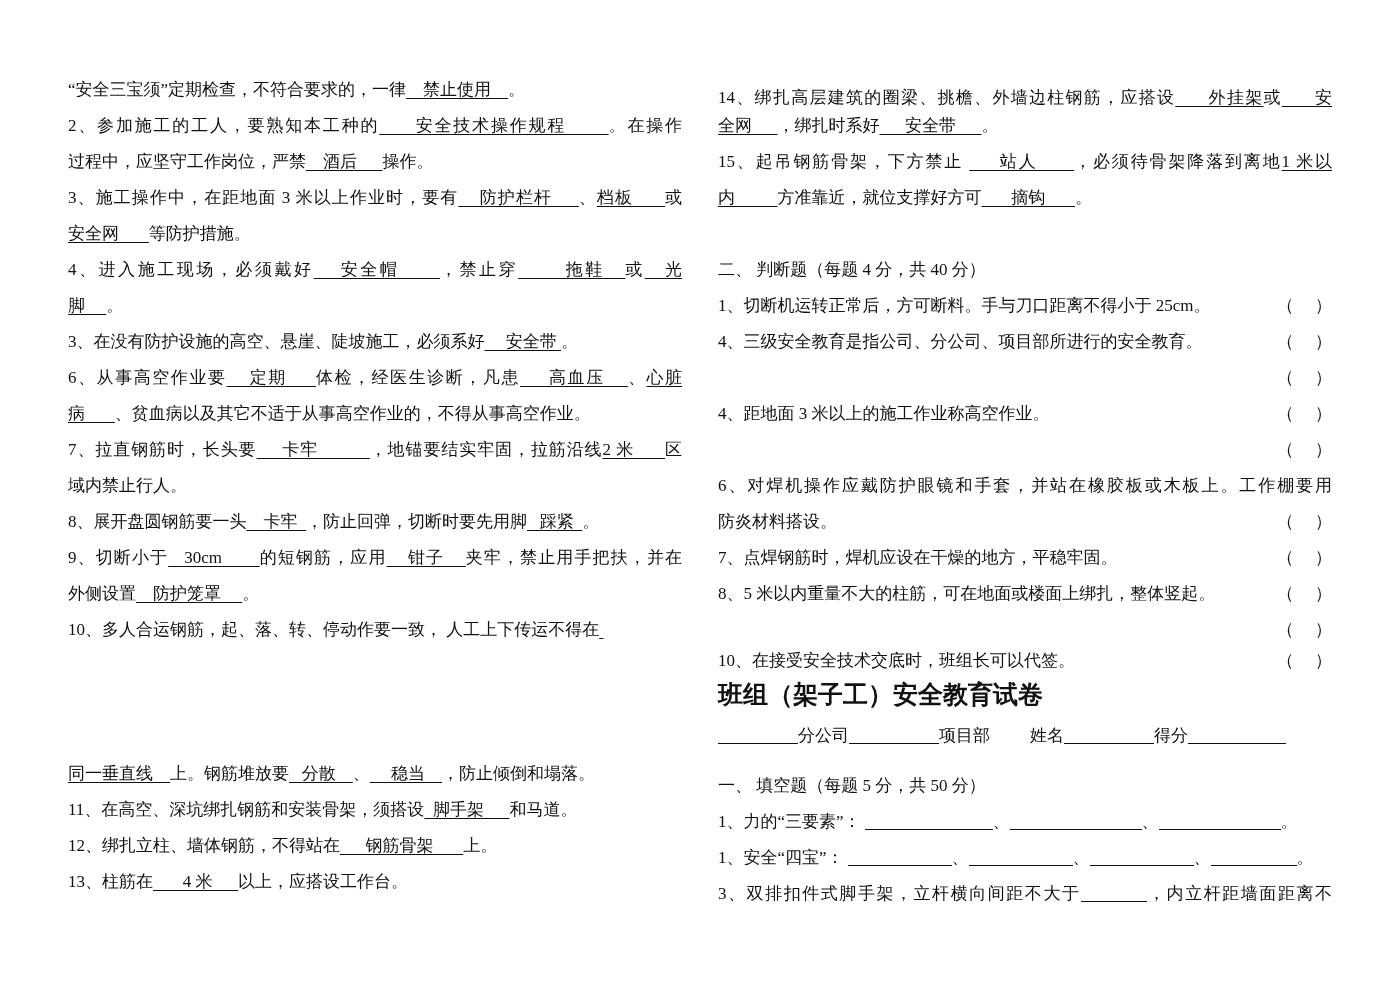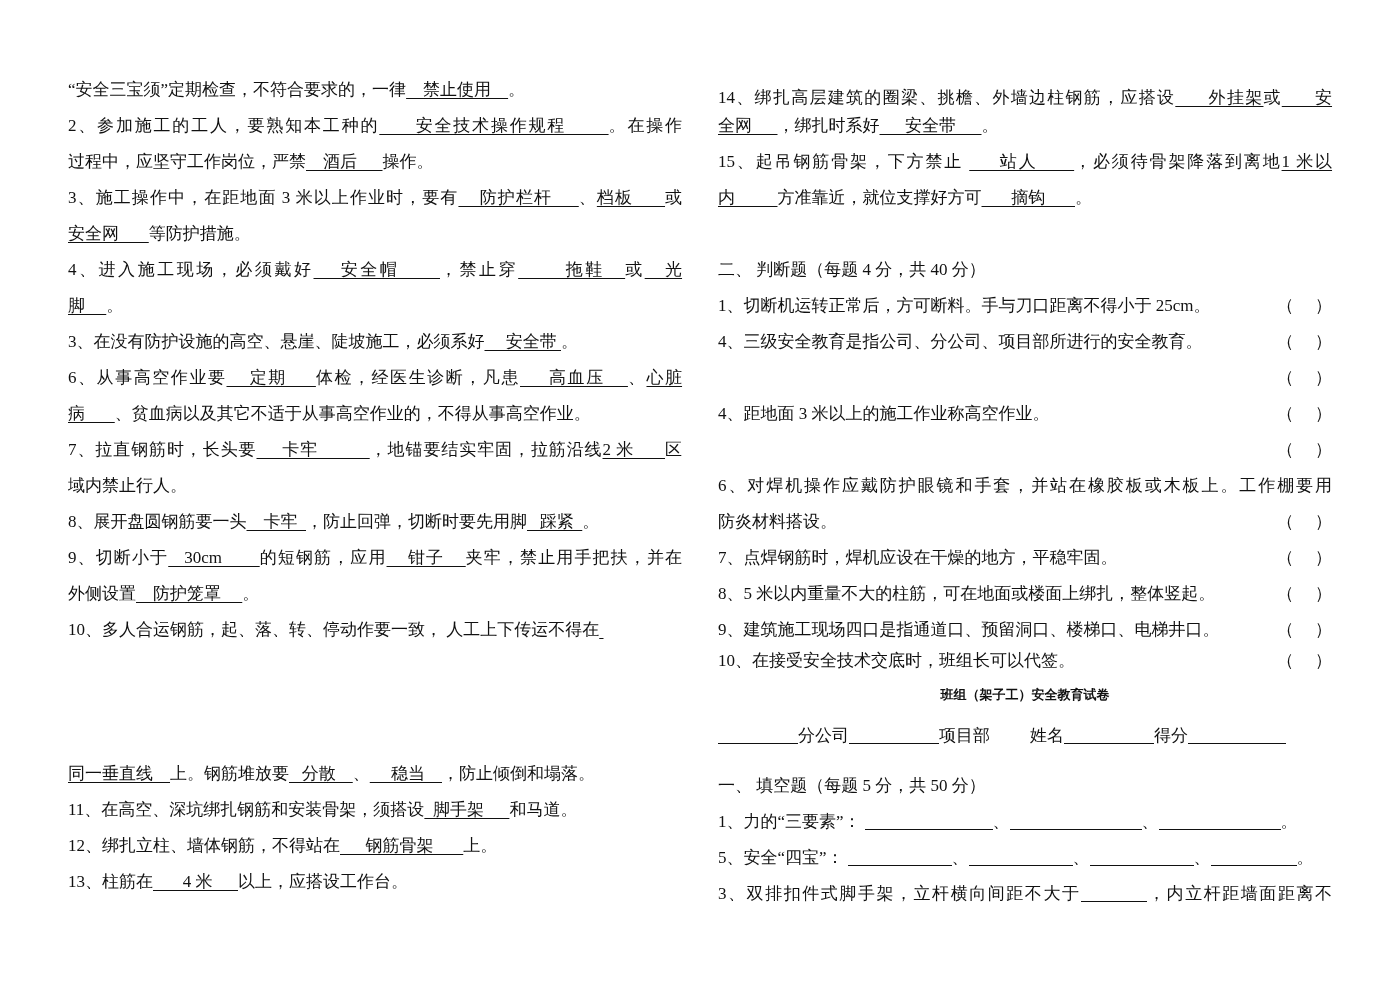--- a/index.html
+++ b/index.html
@@ -5,21 +5,21 @@
   html, body { margin: 0; padding: 0; background: #ffffff; }
   body { width: 1398px; height: 982px; position: relative; overflow: hidden;
          font-family: "Liberation Serif", "DejaVu Serif", serif; color: #111; font-size: 17px; }
   .col { position: absolute; top: 0; width: 614px; }
   .col.left { left: 68px; }
   .col.right { left: 718px; }
   .ln { position: absolute; left: 0; right: 0; height: 24px; line-height: 24px; white-space: nowrap; }
   .just { text-align: justify; text-align-last: justify; }
   .u { text-decoration: underline; text-decoration-thickness: 1px; text-underline-offset: 3px; white-space: pre; }
   .paren { position: absolute; right: 0; white-space: pre; }
-  .title { font-size: 13px; font-weight: bold; text-align: center; }
+  .title { font-size: 25px; font-weight: bold; }
   .blank { display: inline-block; border-bottom: 1px solid #111; height: 18px; vertical-align: -3px; }
 </style>
 </head>
 <body>
 
 <div class="col left">
   <div class="ln" style="top:78px"><span>“安全三宝须”定期检查，不符合要求的，一律</span><span class="u">    禁止使用    </span><span>。</span></div>
   <div class="ln just" style="top:114px"><span>2、参加施工的工人，要熟知本工种的</span><span class="u">      安全技术操作规程       </span><span>。在操作</span></div>
   <div class="ln" style="top:150px"><span>过程中，应坚守工作岗位，严禁</span><span class="u">    酒后      </span><span>操作。</span></div>
   <div class="ln just" style="top:186px"><span>3、施工操作中，在距地面 3 米以上作业时，要有</span><span class="u">    防护栏杆     </span><span>、</span><span class="u">档板      </span><span>或</span></div>
@@ -51,27 +51,27 @@
 
   <div class="ln" style="top:294px"><span>1、切断机运转正常后，方可断料。手与刀口距离不得小于 25cm。</span><span class="paren">（     ）</span></div>
   <div class="ln" style="top:330px"><span>4、三级安全教育是指公司、分公司、项目部所进行的安全教育。</span><span class="paren">（     ）</span></div>
   <div class="ln" style="top:366px"><span class="paren">（     ）</span></div>
   <div class="ln" style="top:402px"><span>4、距地面 3 米以上的施工作业称高空作业。</span><span class="paren">（     ）</span></div>
   <div class="ln" style="top:438px"><span class="paren">（     ）</span></div>
   <div class="ln just" style="top:474px"><span>6、对焊机操作应戴防护眼镜和手套，并站在橡胶板或木板上。工作棚要用</span></div>
   <div class="ln" style="top:510px"><span>防炎材料搭设。</span><span class="paren">（     ）</span></div>
   <div class="ln" style="top:546px"><span>7、点焊钢筋时，焊机应设在干燥的地方，平稳牢固。</span><span class="paren">（     ）</span></div>
   <div class="ln" style="top:582px"><span>8、5 米以内重量不大的柱筋，可在地面或楼面上绑扎，整体竖起。</span><span class="paren">（     ）</span></div>
-  <div class="ln" style="top:618px"><span>9、建筑施工现场四口是指通道口、预留洞口、楼梯口、电梯井口。</span><span class="paren">（     ）</span></div>
+  <div class="ln" style="top:618px"><span class="paren">（     ）</span></div>
   <div class="ln" style="top:649px"><span>10、在接受安全技术交底时，班组长可以代签。</span><span class="paren">（     ）</span></div>
 
   <div class="ln title" style="top:683px">班组（架子工）安全教育试卷</div>
 
   <div class="ln" style="top:724px">
     <span class="blank" style="width:80px"></span><span>分公司</span><span class="blank" style="width:90px"></span><span>项目部</span><span style="display:inline-block;width:40px"></span><span>姓名</span><span class="blank" style="width:90px"></span><span>得分</span><span class="blank" style="width:98px"></span>
   </div>
 
   <div class="ln" style="top:774px">一、   填空题（每题 5 分，共 50 分）</div>
 
   <div class="ln" style="top:810px"><span>1、力的“三要素”：</span><span style="display:inline-block;width:4px"></span><span class="blank" style="width:128px"></span><span>、</span><span class="blank" style="width:132px"></span><span>、</span><span class="blank" style="width:122px"></span><span>。</span></div>
-  <div class="ln" style="top:846px"><span>5、安全“四宝”：</span><span style="display:inline-block;width:4px"></span><span class="blank" style="width:104px"></span><span>、</span><span class="blank" style="width:104px"></span><span>、</span><span class="blank" style="width:104px"></span><span>、</span><span class="blank" style="width:86px"></span><span>。</span></div>
+  <div class="ln" style="top:846px"><span>1、安全“四宝”：</span><span style="display:inline-block;width:4px"></span><span class="blank" style="width:104px"></span><span>、</span><span class="blank" style="width:104px"></span><span>、</span><span class="blank" style="width:104px"></span><span>、</span><span class="blank" style="width:86px"></span><span>。</span></div>
   <div class="ln just" style="top:882px"><span>3、双排扣件式脚手架，立杆横向间距不大于</span><span class="blank" style="width:66px"></span><span>，内立杆距墙面距离不</span></div>
 </div>
 
 </body></html>

